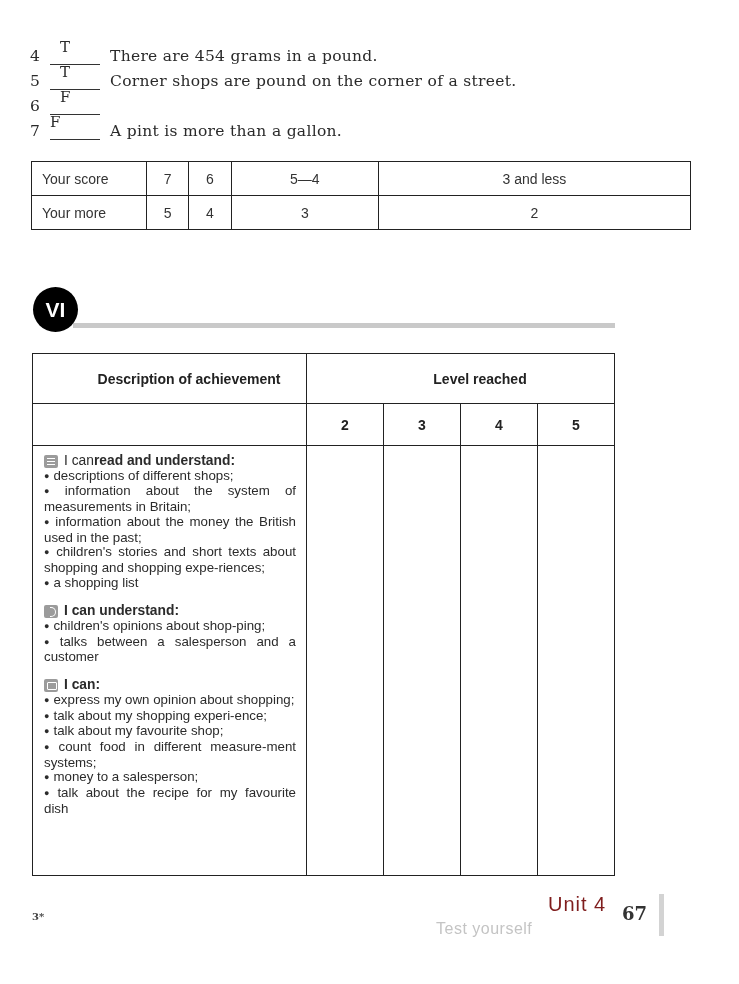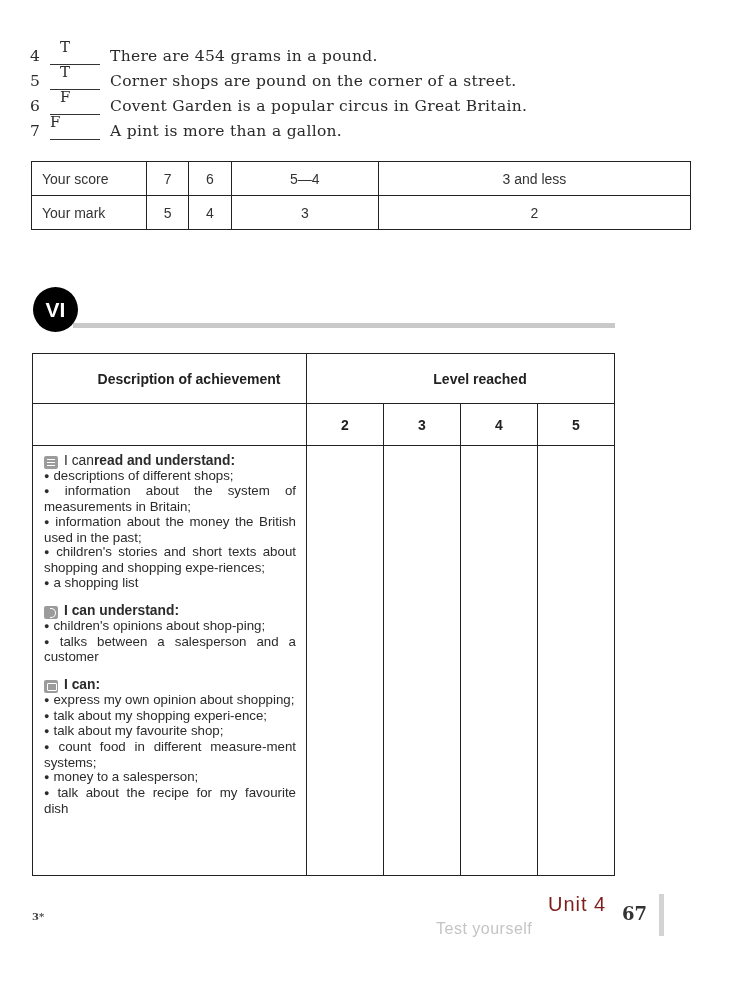--- a/index.html
+++ b/index.html
@@ -24,21 +24,21 @@
 
   .assess { position:absolute; left:32px; top:353px; width:583px; font-size:13.3px; color:#222; }
   .assess td { border:1.5px solid #222; padding:0; vertical-align:top; }
   .assess th { border:1.5px solid #222; font-weight:bold; font-size:14px; height:47px;padding-left:40px; }
   .assess .levels td { height:41px; text-align:center; vertical-align:middle; font-weight:bold; font-size:14px; }
   .desc-col { width:274px; }
   .lvl-col { width:77px; }
   .desc-cell { padding:8px 10px 8px 11px !important; line-height:14.7px; font-size:13.3px; color:#2b2b2b; }
   .group { margin-bottom:13px; }
   .group:last-child { margin-bottom:0; }
-  .group-head { font-weight:bold; font-size:13.8px; display:flex; align-items:flex-end; }
+  .group-head { font-weight:bold; font-size:13.8px; display:flex; align-items:center; }
   .gicon { display:inline-block; width:14px; height:13px; background:#9b9b9b; margin-right:6px; border-radius:2px; position:relative; }
   .gicon.read::before { content:""; position:absolute; left:3px; top:3px; width:8px; height:1.5px; background:#fff; box-shadow:0 3px 0 #fff, 0 6px 0 #fff; }
   .gicon.listen::before { content:""; position:absolute; left:6px; top:2px; width:5px; height:8px; border:1.5px solid #fff; border-left:none; border-radius:0 6px 6px 0; }
   .gicon.speak::before { content:""; position:absolute; left:3px; top:3px; width:8px; height:6px; border:1.5px solid #fff; border-radius:1px; }
   .item { text-align:justify; }
   .item::before { content:"\25CF"; font-size:9px; margin-right:4px; position:relative; top:-1px; }
 
   .footer-left { position:absolute; left:32px; top:911px; font-family:"DejaVu Serif", serif; font-size:10px; font-weight:bold; color:#444; }
   .footer-unit { position:absolute; left:548px; top:893px; font-family:"Liberation Sans", sans-serif; font-size:20px; color:#7f1d1d; letter-spacing:1px; }
   .footer-sub { position:absolute; left:436px; top:920px; font-family:"Liberation Sans", sans-serif; font-size:16px; color:#c4c4c4; letter-spacing:0.5px; }
@@ -61,42 +61,41 @@
     <span class="quiz-answer">
         <span>T</span>
       </span>
     <span class="quiz-text">Corner shops are pound on the corner of a street.</span>
   </div>
   <div class="quiz-row">
     <span class="quiz-num">6</span>
     <span class="quiz-answer">
         <span>F</span>
       </span>
-    <span class="quiz-text">Covent Garden is a popular circus in Great Britain.</span>
   </div>
   <div class="quiz-row">
     <span class="quiz-num">7</span>
     <span class="quiz-answer">
         <span style="left:0;">F</span>
       </span>
     <span class="quiz-text">A pint is more than a gallon.</span>
   </div>
 </div>
 
 <table class="score-table">
   <tbody>
       <tr>
     <td class="lbl">Your score</td>
     <td>7</td>
     <td>6</td>
     <td>5—4</td>
     <td>3 and less</td>
   </tr>
   <tr>
-    <td class="lbl">Your mark</td>
+    <td class="lbl">Your more</td>
     <td>5</td>
     <td>4</td>
     <td>3</td>
     <td>2</td>
   </tr>
 </tbody>
   </table>
 
 <div class="section-head">
   <div class="section-rule"></div>

